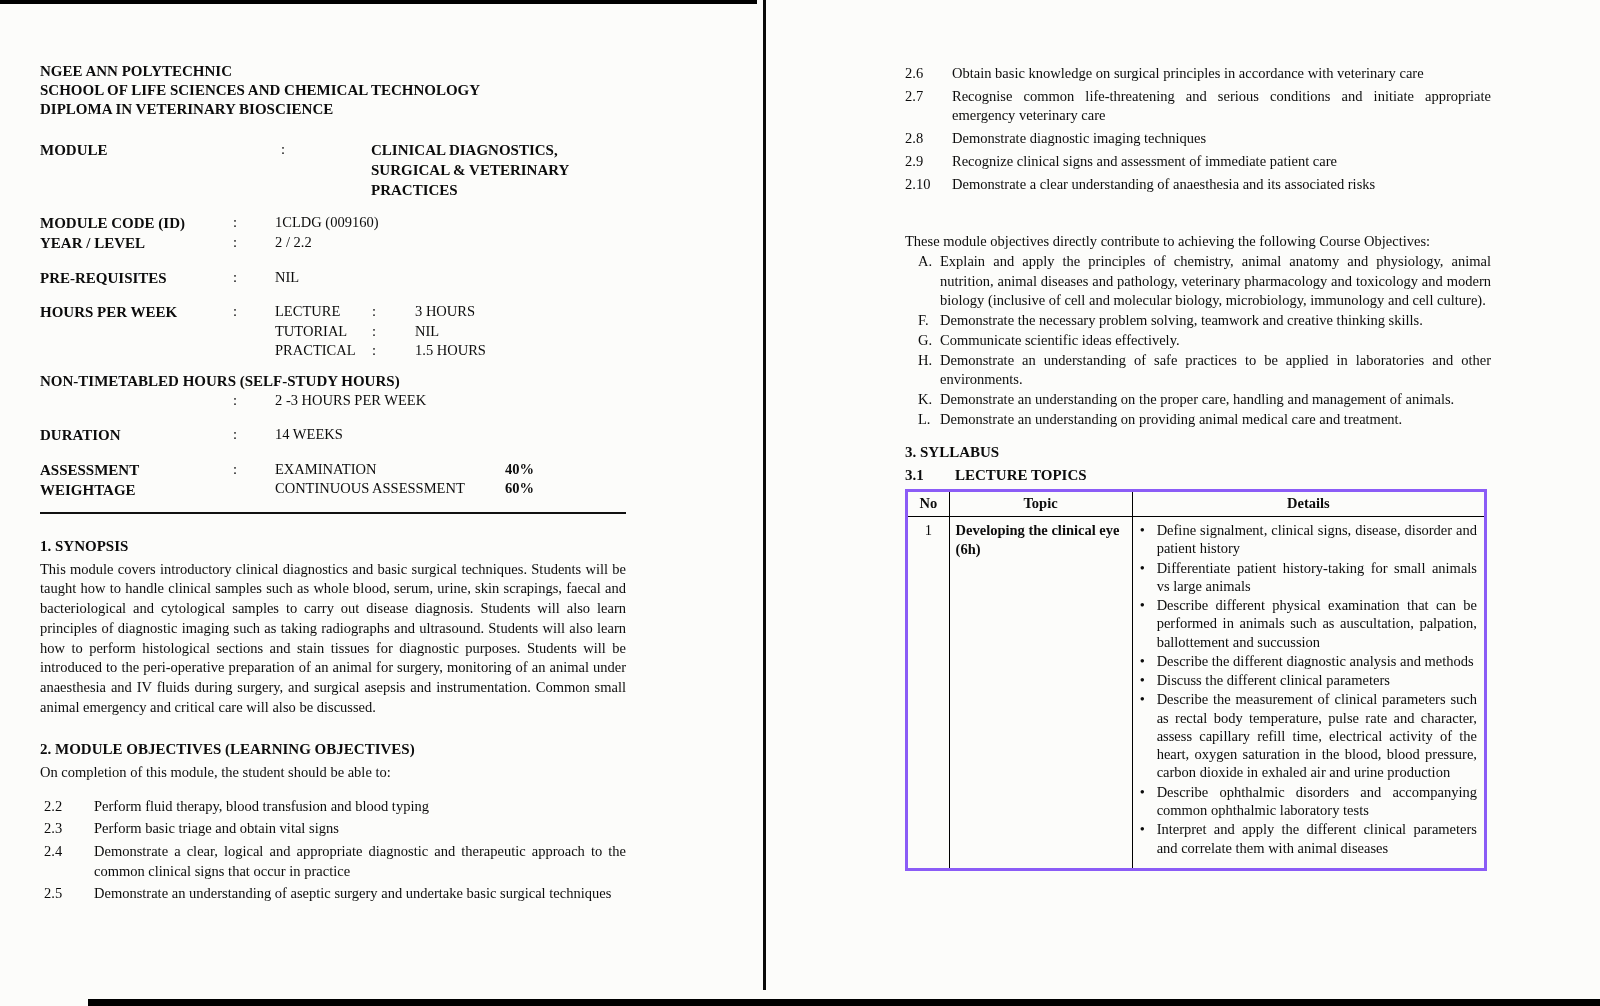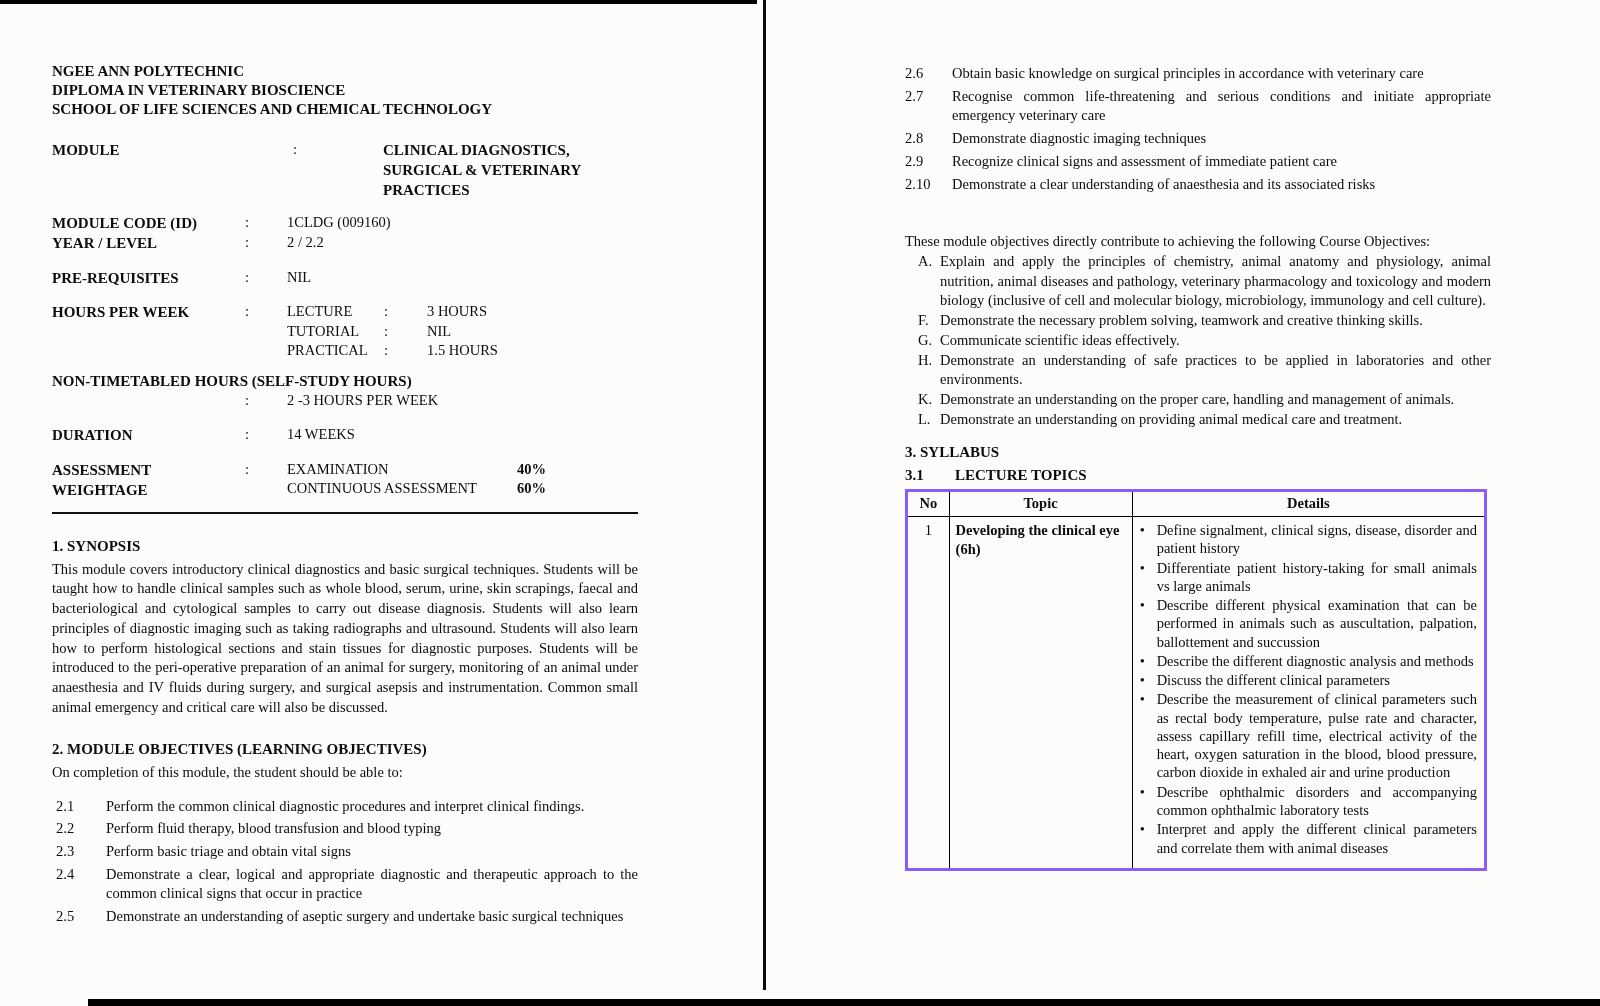--- a/index.html
+++ b/index.html
@@ -12,21 +12,21 @@
     color: #0c0c0c;
     font-size: 14.5px;
     line-height: 1.36;
     overflow: hidden;
   }
   .artifact-top { position: absolute; left: 0; top: 0; width: 757px; height: 4px; background: #000; }
   .artifact-bottom { position: absolute; left: 88px; bottom: 0; width: 1512px; height: 7px; background: #000; }
   .divider { position: absolute; left: 763px; top: 0; width: 3px; height: 990px; background: #0a0a0a; }
 
   .page { position: absolute; top: 0; }
-  .page-left  { left: 12px;   width: 763px; padding: 62px 0 0 40px; }
+  .page-left  { left: 0;   width: 763px; padding: 62px 0 0 40px; }
   .page-right { left: 766px; width: 834px; padding: 64px 0 0 139px; }
   .content { width: 586px; }
   .doc-header div { font-weight: bold; font-size: 15px; line-height: 1.28; }
   .doc-header { margin-bottom: 20px; }
 
   .info-row { display: grid; grid-template-columns: 193px 42px 1fr; align-items: start; }
   .info-label { font-weight: bold; font-size: 15px; }
   .colon { display: inline-block; }
   .module-value { font-weight: bold; font-size: 15px; max-width: 330px; }
 
@@ -72,22 +72,22 @@
 <div class="scan">
   <div class="artifact-top"></div>
   <div class="artifact-bottom"></div>
   <div class="divider"></div>
 
   <div class="page page-left">
     <div class="content">
 
       <div class="doc-header">
         <div>NGEE ANN POLYTECHNIC</div>
+        <div>SCHOOL OF LIFE SCIENCES AND CHEMICAL TECHNOLOGY</div>
         <div>DIPLOMA IN VETERINARY BIOSCIENCE</div>
-        <div>SCHOOL OF LIFE SCIENCES AND CHEMICAL TECHNOLOGY</div>
       </div>
 
       <div class="info-row mb12">
         <span class="info-label">MODULE</span>
         <span class="colon">:</span>
         <span class="module-value">CLINICAL DIAGNOSTICS, SURGICAL &amp; VETERINARY PRACTICES</span>
       </div>
 
       <div class="info-row mb0">
         <span class="info-label">MODULE CODE (ID)</span>
@@ -166,24 +166,20 @@
       <div>
         <div class="section-heading">1. SYNOPSIS</div>
         <p class="para">This module covers introductory clinical diagnostics and basic surgical techniques. Students will be taught how to handle clinical samples such as whole blood, serum, urine, skin scrapings, faecal and bacteriological and cytological samples to carry out disease diagnosis. Students will also learn principles of diagnostic imaging such as taking radiographs and ultrasound. Students will also learn how to perform histological sections and stain tissues for diagnostic purposes. Students will be introduced to the peri-operative preparation of an animal for surgery, monitoring of an animal under anaesthesia and IV fluids during surgery, and surgical asepsis and instrumentation. Common small animal emergency and critical care will also be discussed.</p>
       </div>
 
       <div style="margin-top:22px">
         <div class="section-heading">2. MODULE OBJECTIVES (LEARNING OBJECTIVES)</div>
         <div>On completion of this module, the student should be able to:</div>
 
         <div class="obj-list-left">
-          <div class="obj-item obj-item-left">
-            <span>2.1</span>
-            <span class="obj-text">Perform the common clinical diagnostic procedures and interpret clinical findings.</span>
-          </div>
           <div class="obj-item obj-item-left">
             <span>2.2</span>
             <span class="obj-text">Perform fluid therapy, blood transfusion and blood typing</span>
           </div>
           <div class="obj-item obj-item-left">
             <span>2.3</span>
             <span class="obj-text">Perform basic triage and obtain vital signs</span>
           </div>
           <div class="obj-item obj-item-left">
             <span>2.4</span>

